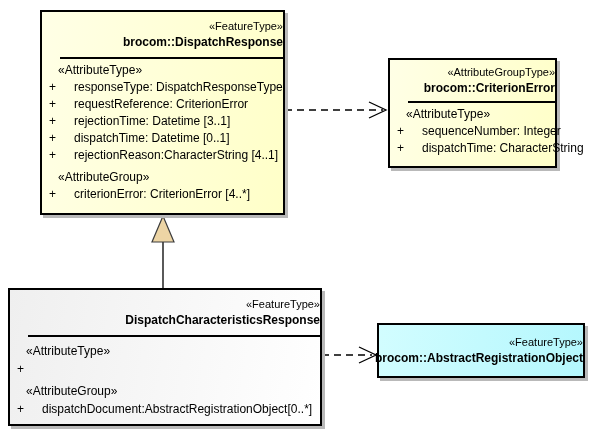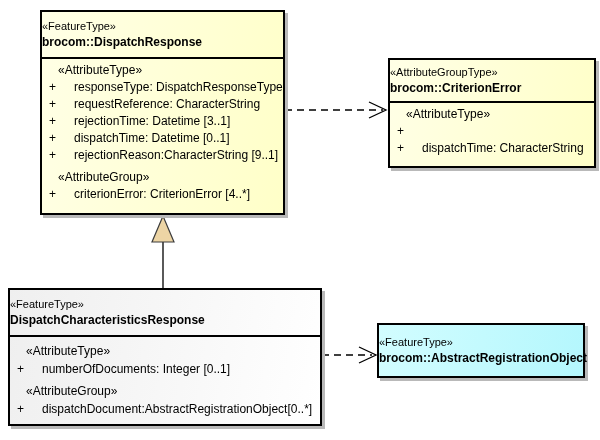--- a/index.html
+++ b/index.html
@@ -16,38 +16,38 @@
   .connector-layer{position:absolute;left:0;top:0;width:600px;height:440px;}
   .class-box{
     position:absolute;box-sizing:border-box;
     border:2px solid var(--border);
     box-shadow:3px 3px 0 var(--shadow);
   }
   .box-yellow{background:linear-gradient(100deg,var(--yellow-fill-light),var(--yellow-fill));}
   .box-white{background:linear-gradient(100deg,var(--gray-fill),var(--white-fill));}
   .box-cyan{background:linear-gradient(100deg,var(--cyan-fill-light),var(--cyan-fill));}
   .title{
-    display:flex;flex-direction:column;justify-content:center;align-items:flex-start;
-    gap:2px;border-bottom:2px solid var(--border);
+    display:flex;flex-direction:column;justify-content:center;align-items:flex-end;
+    gap:2px;border-bottom:2px solid var(--border);margin-left:18px;
   }
   .title.no-divider{border-bottom:none;height:100%;}
   .stereo{font-size:11px;line-height:13px;white-space:nowrap;}
   .cls-name{font-size:12px;font-weight:bold;line-height:14px;white-space:nowrap;}
   .cls-name.abstract{}
   .attrs{font-size:12px;padding-top:5px;}
   .sec-header{padding-left:16px;line-height:13px;white-space:nowrap;}
   .sec-header + .attr-row{margin-top:4px;}
   .sec-gap{margin-top:9px;}
   .attr-row{display:flex;margin-top:4px;line-height:13px;}
   .vis{flex:0 0 25px;padding-left:7px;}
   .attr-text{white-space:nowrap;}
   
   #box-a{left:40px;top:10px;width:245px;height:205px;}
   #box-a .title{height:45px;}
-  #box-b{left:388px;top:58px;width:208px;height:110px;}
+  #box-b{left:388px;top:58px;width:169px;height:110px;}
   #box-b .title{height:41px;}
   #box-c{left:8px;top:288px;width:314px;height:138px;}
   #box-c .title{height:45px;}
   #box-c .attrs{padding-top:8px;}
   #box-c .attr-row{margin-top:5px;}
   #box-d{left:377px;top:323px;width:208px;height:55px;}
 </style>
 </head>
 <body>
 
@@ -77,69 +77,69 @@
       <div class="cls-name">brocom::DispatchResponse</div>
     </div>
     <div class="attrs">
       <div class="sec-header">«AttributeType»</div>
       <div class="attr-row">
         <span class="vis">+</span>
         <span class="attr-text">responseType: DispatchResponseType</span>
       </div>
       <div class="attr-row">
         <span class="vis">+</span>
-        <span class="attr-text">requestReference: CharacterString</span>
+        <span class="attr-text">requestReference: CriterionError</span>
       </div>
       <div class="attr-row">
         <span class="vis">+</span>
         <span class="attr-text">rejectionTime: Datetime [3..1]</span>
       </div>
       <div class="attr-row">
         <span class="vis">+</span>
         <span class="attr-text">dispatchTime: Datetime [0..1]</span>
       </div>
       <div class="attr-row">
         <span class="vis">+</span>
-        <span class="attr-text">rejectionReason:CharacterString [9..1]</span>
+        <span class="attr-text">rejectionReason:CharacterString [4..1]</span>
       </div>
       <div class="sec-header sec-gap">«AttributeGroup»</div>
       <div class="attr-row">
         <span class="vis">+</span>
         <span class="attr-text">criterionError: CriterionError [4..*]</span>
       </div>
     </div>
   </div>
 
   <div id="box-b" class="class-box box-yellow">
     <div class="title">
       <div class="stereo">«AttributeGroupType»</div>
       <div class="cls-name">brocom::CriterionError</div>
     </div>
     <div class="attrs">
       <div class="sec-header">«AttributeType»</div>
       <div class="attr-row">
         <span class="vis">+</span>
+        <span class="attr-text">sequenceNumber: Integer</span>
       </div>
       <div class="attr-row">
         <span class="vis">+</span>
         <span class="attr-text">dispatchTime: CharacterString</span>
       </div>
     </div>
   </div>
 
   <div id="box-c" class="class-box box-white">
     <div class="title">
       <div class="stereo">«FeatureType»</div>
       <div class="cls-name">DispatchCharacteristicsResponse</div>
     </div>
     <div class="attrs">
       <div class="sec-header">«AttributeType»</div>
       <div class="attr-row">
         <span class="vis">+</span>
-        <span class="attr-text">numberOfDocuments: Integer [0..1]</span>
       </div>
       <div class="sec-header sec-gap">«AttributeGroup»</div>
       <div class="attr-row">
         <span class="vis">+</span>
         <span class="attr-text">dispatchDocument:AbstractRegistrationObject[0..*]</span>
       </div>
     </div>
   </div>
 
   <div id="box-d" class="class-box box-cyan">

